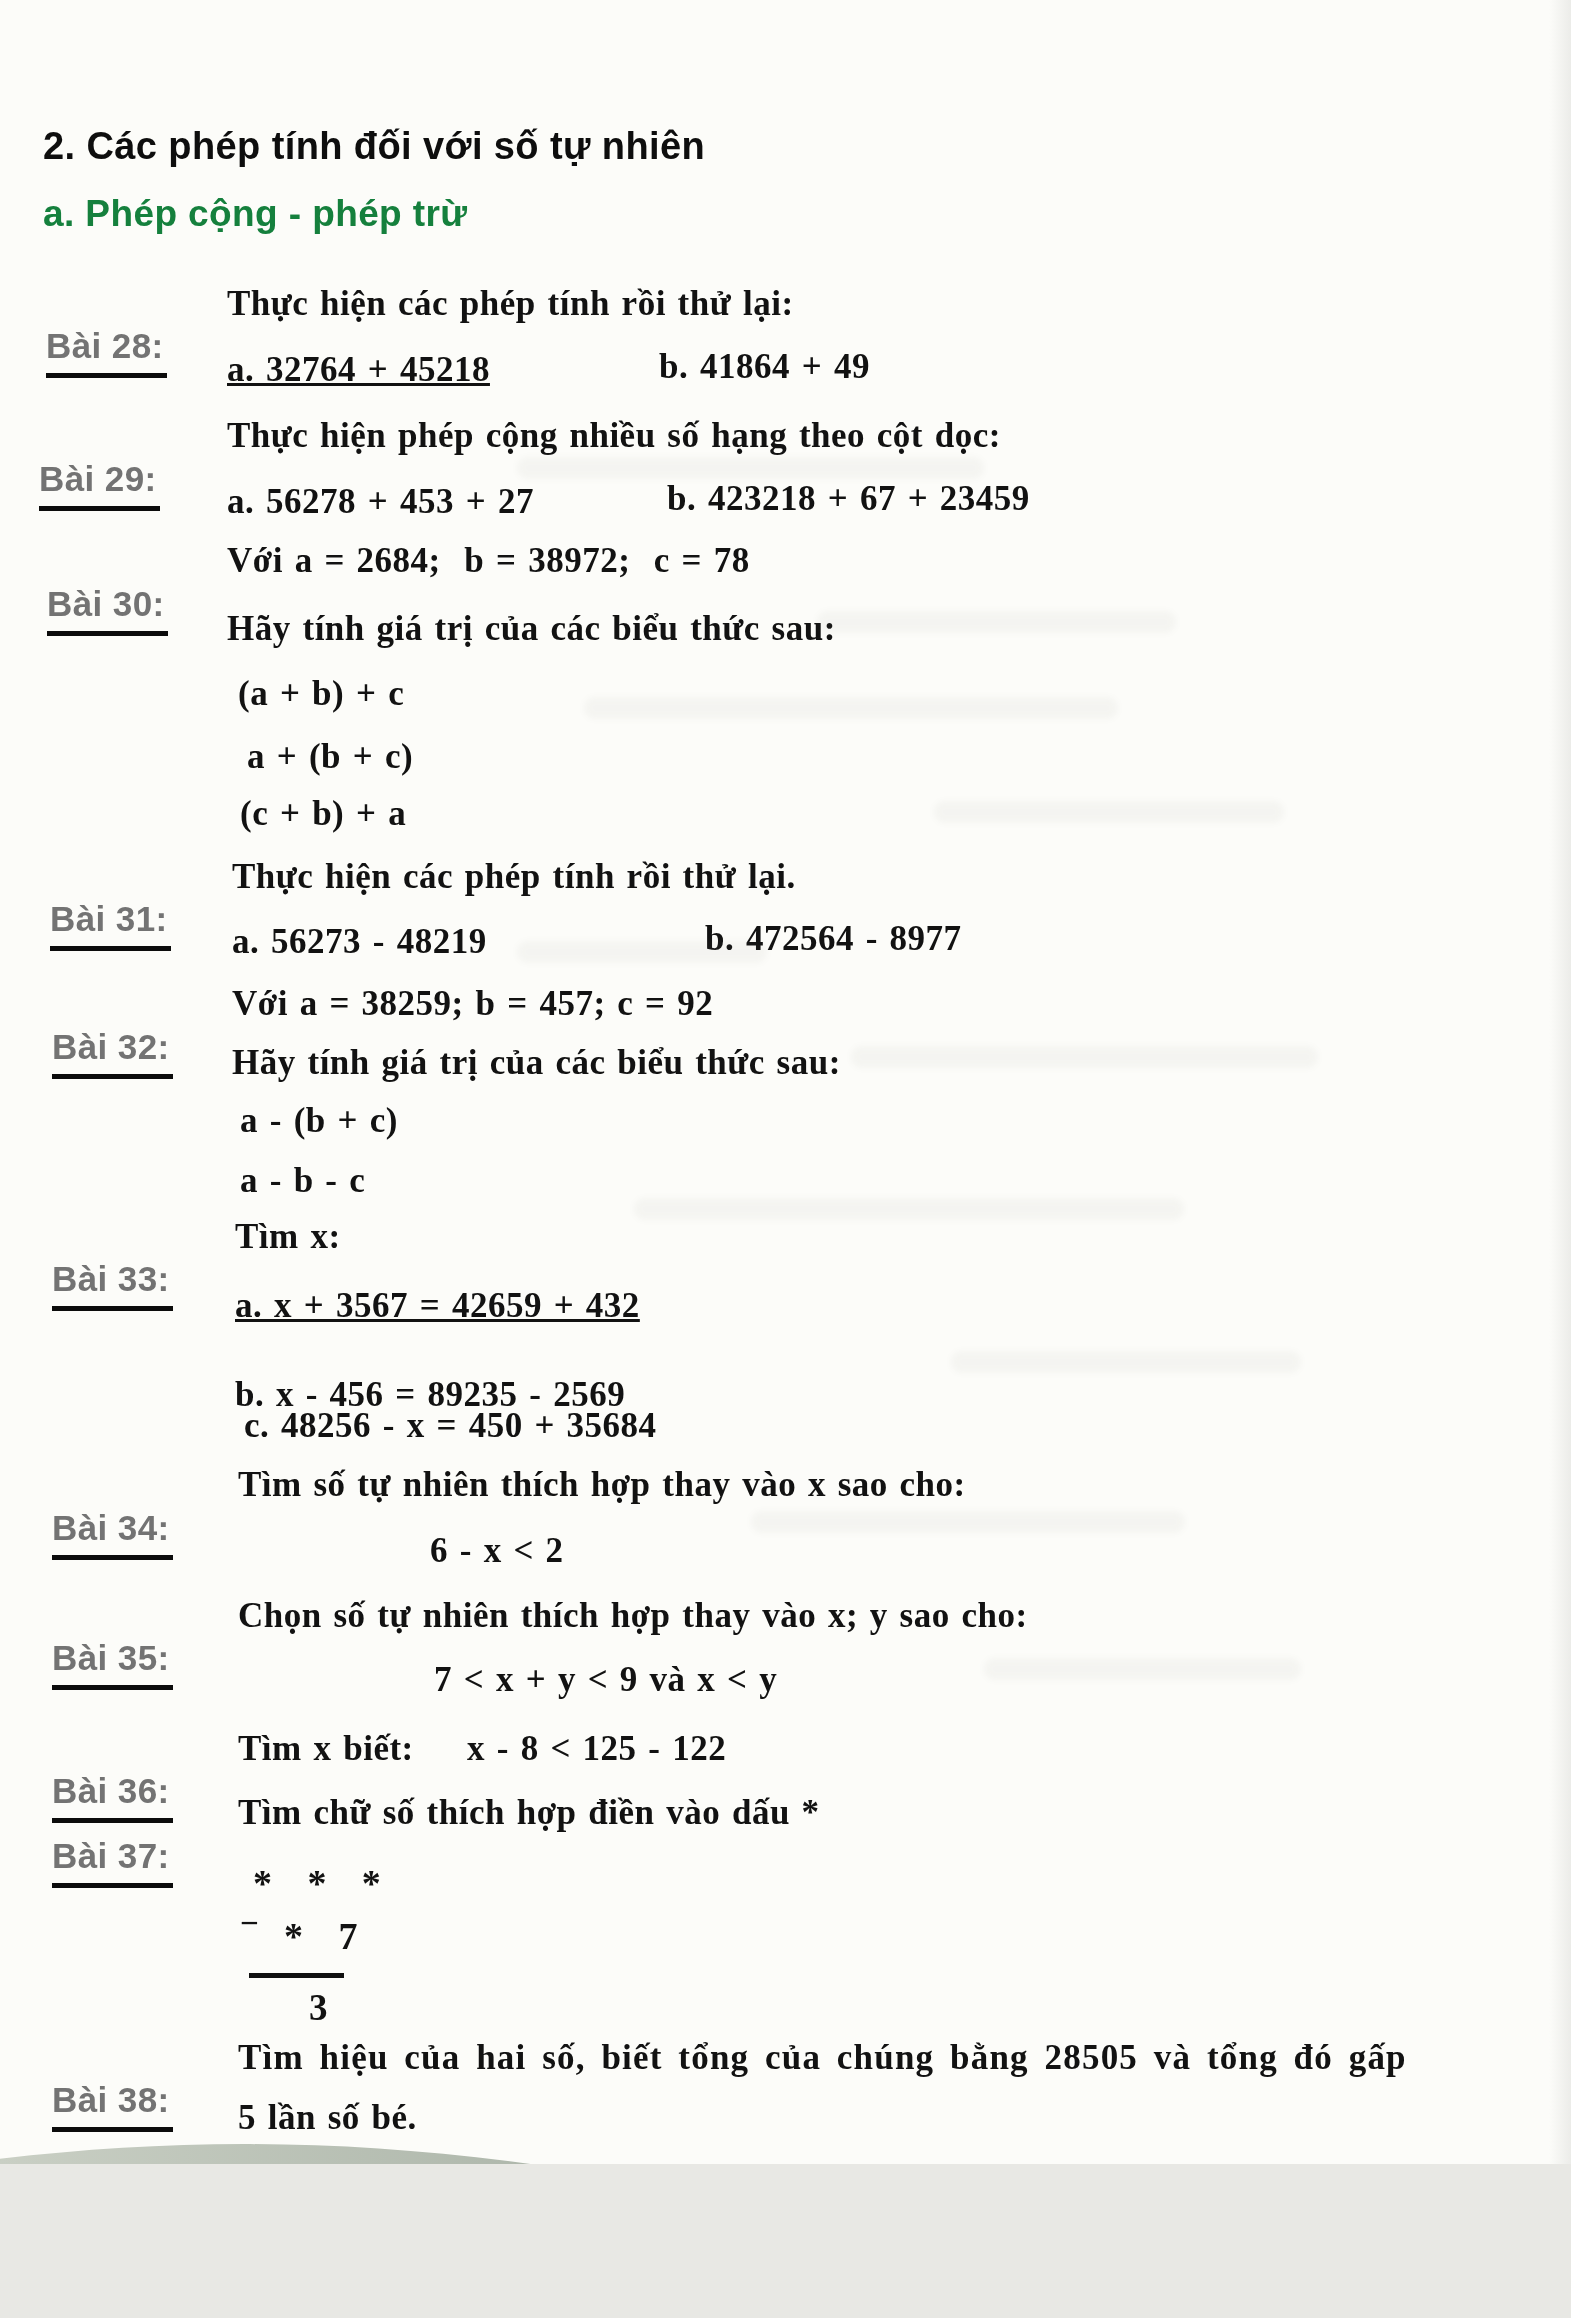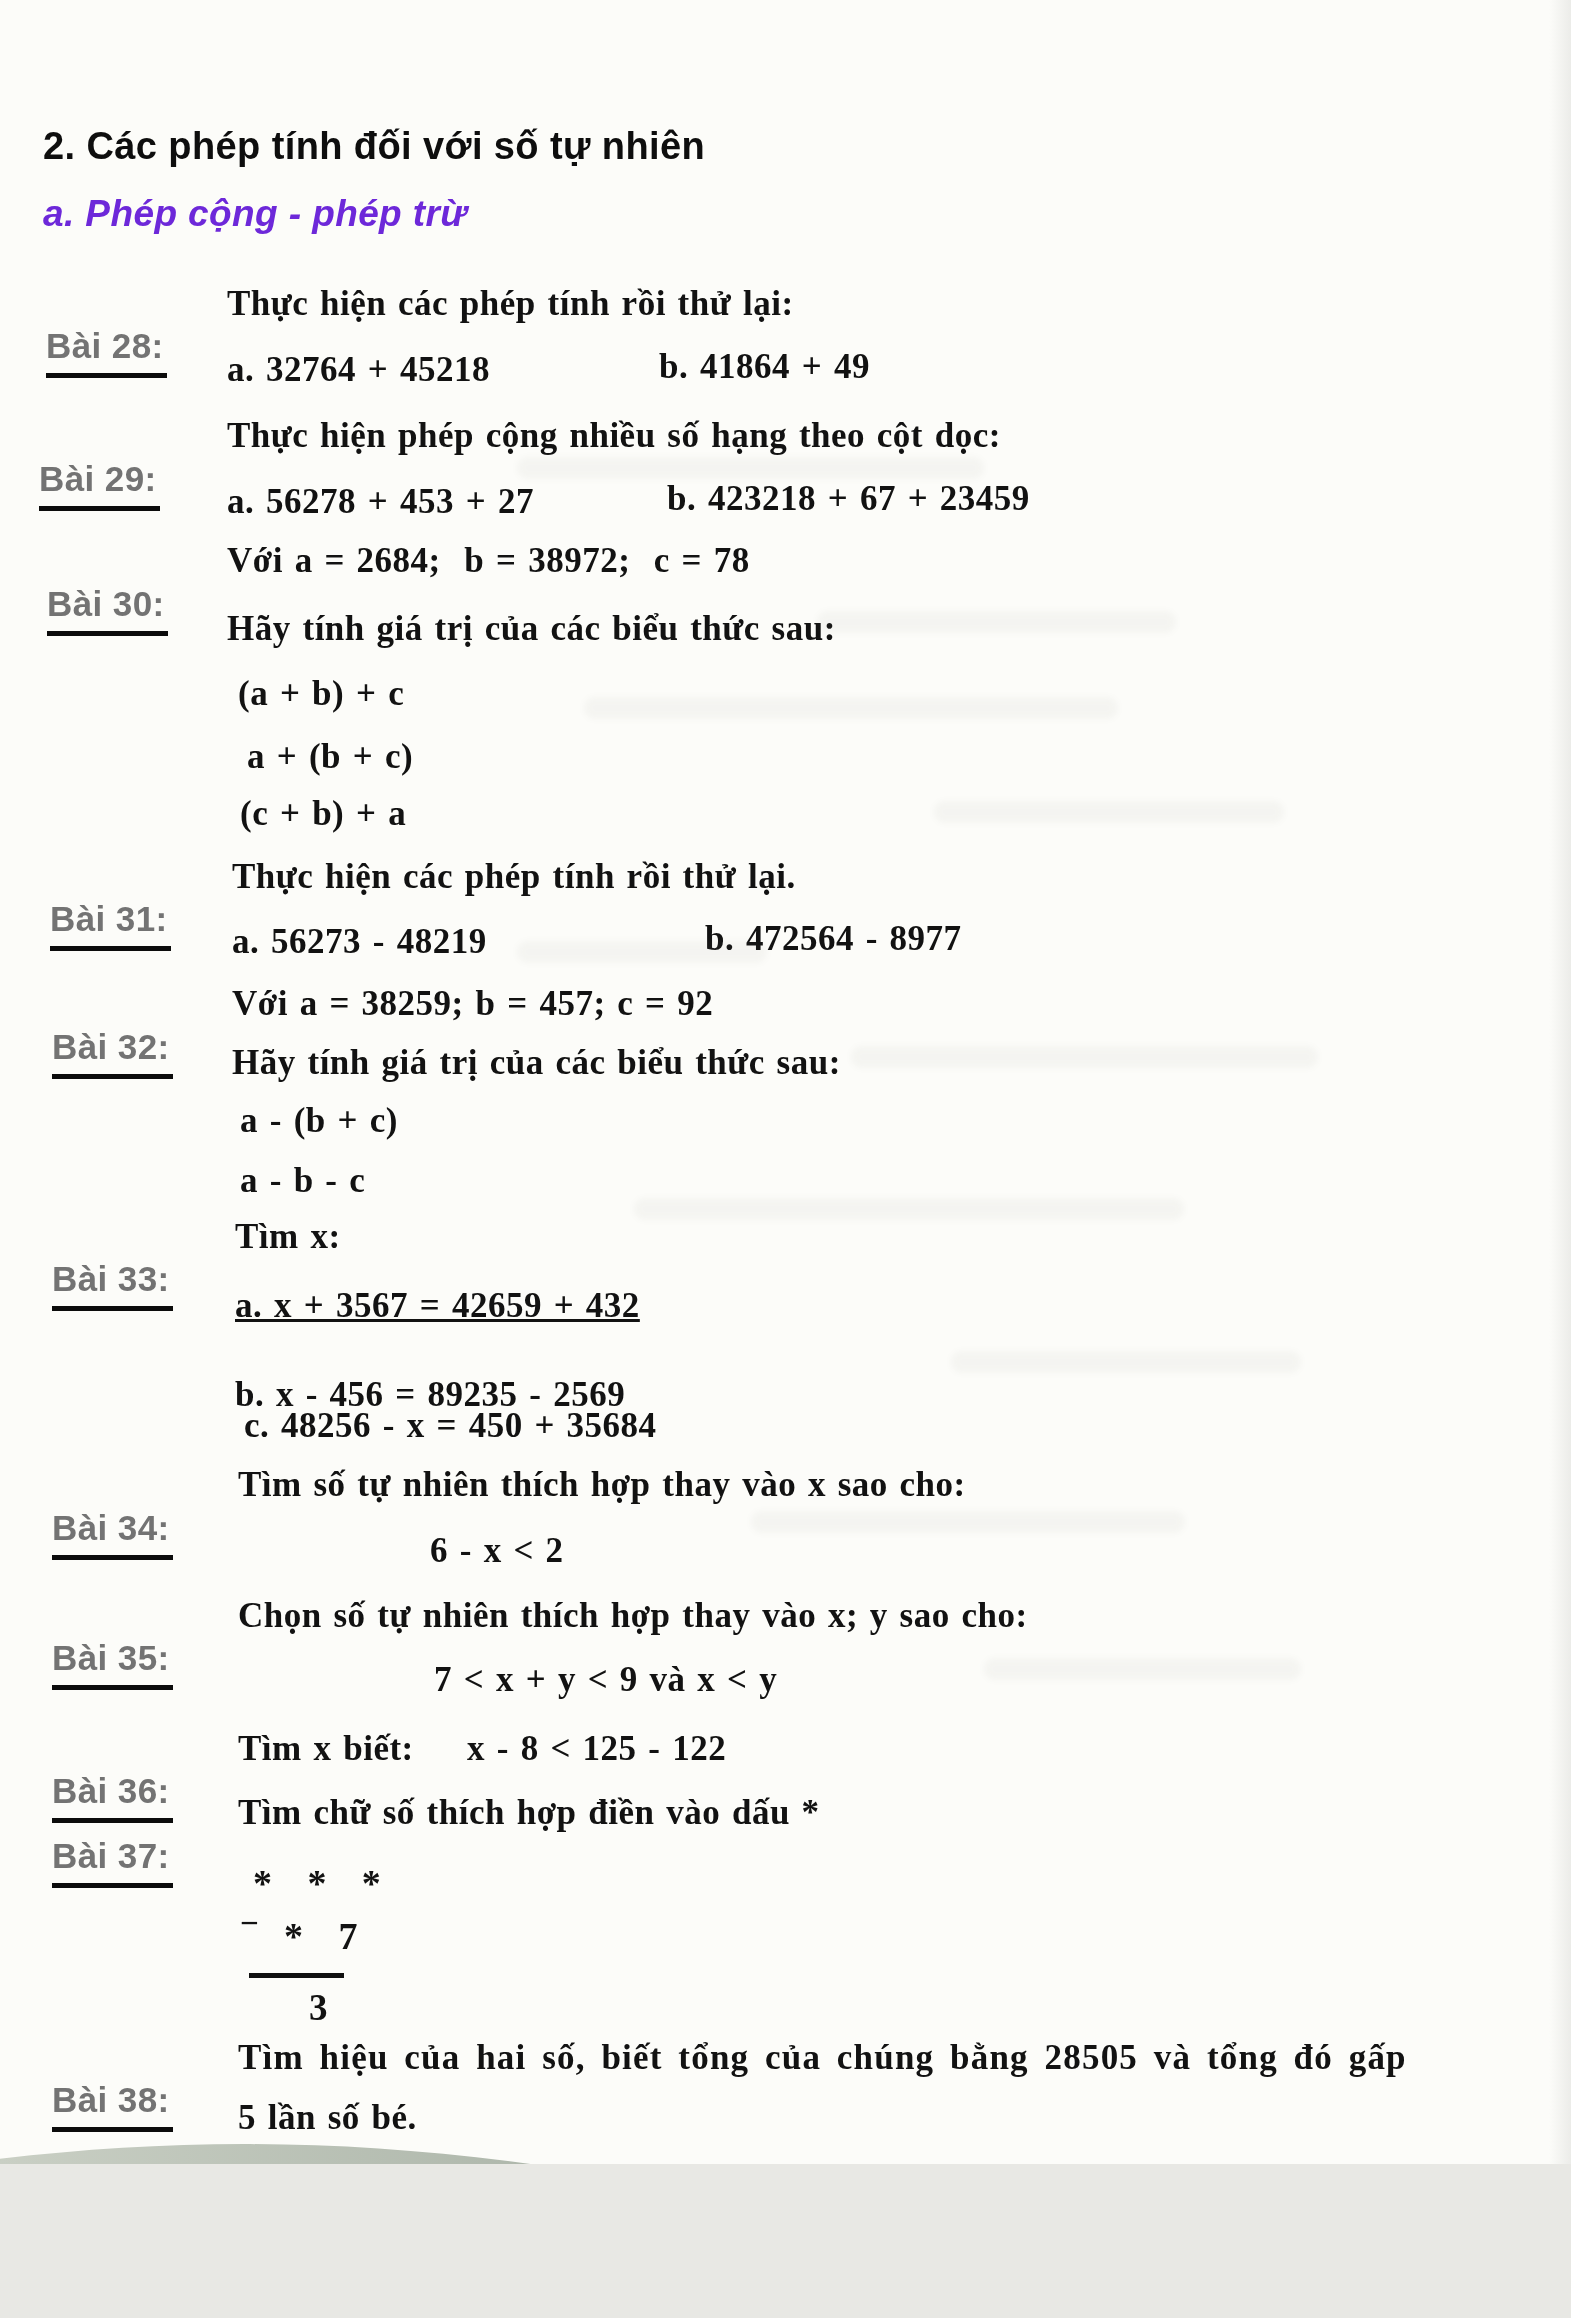--- a/index.html
+++ b/index.html
@@ -12,21 +12,21 @@
     font-family:"Liberation Serif","DejaVu Serif",serif;
     color:#141414;
   }
   .abs{position:absolute;line-height:1.15;white-space:nowrap;}
   .h1{
     font-family:"Liberation Sans","DejaVu Sans",sans-serif;
     font-weight:700;font-size:38px;letter-spacing:0.4px;color:#0e0e0e;
   }
   .h2{
     font-family:"Liberation Sans","DejaVu Sans",sans-serif;
-    font-weight:700;font-style:italic;font-size:37px;letter-spacing:0.4px;color:#6d28d9;
+    font-weight:700;font-size:37px;letter-spacing:0.4px;color:#15803d;
   }
   .lbl{
     font-family:"Liberation Sans","DejaVu Sans",sans-serif;
     font-weight:700;font-size:35px;color:#737373;
     border-bottom:5.8px solid #0c0c0c;
     padding:0 3.3px 6.7px 0;
     letter-spacing:0.4px;
     margin-top:40px;
   }
   .body{
@@ -57,21 +57,21 @@
 </head>
 <body>
 
 <div id="page">
 
   <div class="abs h1" style="left:43px;top:125px;">2. Các phép tính đối với số tự nhiên</div>
   <div class="abs h2" style="left:43px;top:193px;">a. Phép cộng - phép trừ</div>
 
   <div class="abs lbl" style="left:46px;top:286px;">Bài 28:</div>
   <div class="abs body" style="left:227px;top:284px;">Thực hiện các phép tính rồi thử lại:</div>
-  <div class="abs body" style="left:227px;top:350px;">a. 32764 + 45218</div>
+  <div class="abs body" style="left:227px;top:350px;text-decoration:underline;">a. 32764 + 45218</div>
   <div class="abs body" style="left:659px;top:347px;">b. 41864 + 49</div>
 
   <div class="abs lbl" style="left:39px;top:419px;">Bài 29:</div>
   <div class="abs body" style="left:227px;top:416px;">Thực hiện phép cộng nhiều số hạng theo cột dọc:</div>
   <div class="abs body" style="left:227px;top:482px;">a. 56278 + 453 + 27</div>
   <div class="abs body" style="left:667px;top:479px;">b. 423218 + 67 + 23459</div>
 
   <div class="abs lbl" style="left:47px;top:544px;">Bài 30:</div>
   <div class="abs body pre" style="left:227px;top:541px;">Với a = 2684;  b = 38972;  c = 78</div>
   <div class="abs body" style="left:227px;top:609px;">Hãy tính giá trị của các biểu thức sau:</div>

